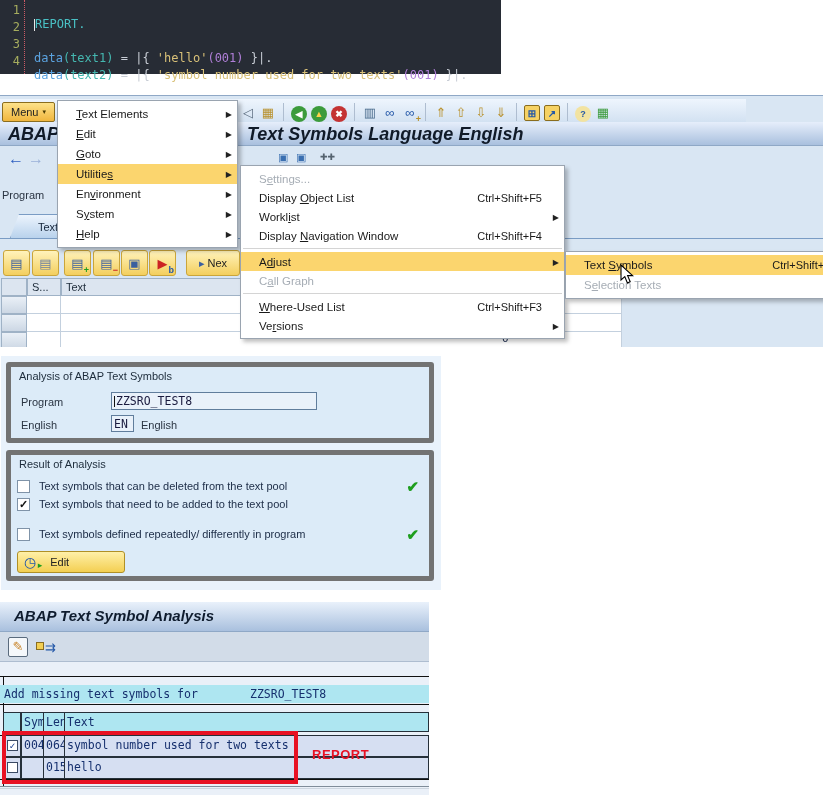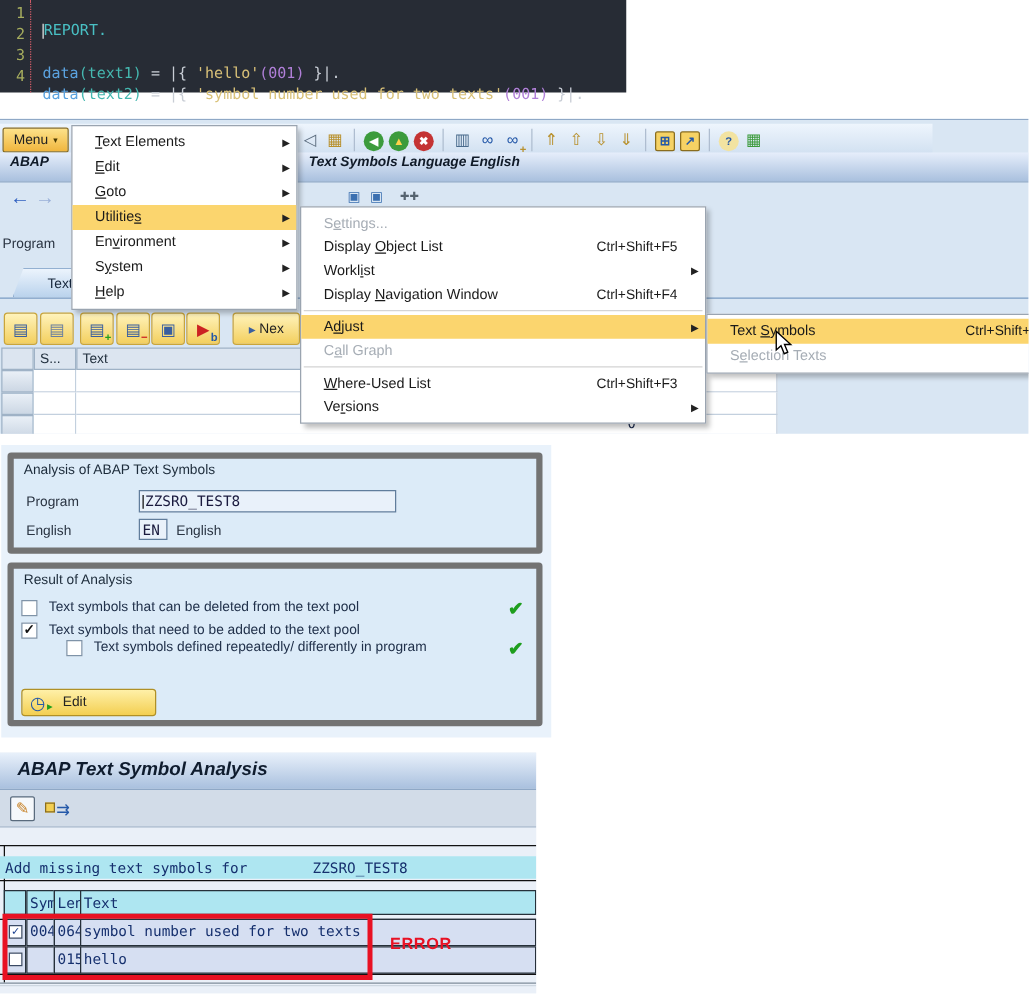--- a/index.html
+++ b/index.html
@@ -22,21 +22,21 @@
   background:linear-gradient(#fde28a,#f0b63e);font-size:11px;color:#222;display:flex;align-items:center;justify-content:center;gap:4px;cursor:default}
 .menu-btn-arr{font-size:7px;color:#4a3a00}
 .tb-icons{position:absolute;left:240px;top:3px;height:20px;display:flex;align-items:center;gap:4px}
 .tbi{display:inline-block;width:16px;height:16px;line-height:16px;text-align:center;font-size:13px}
 .tbi.circle{border-radius:50%;font-size:9px;font-weight:bold}
 .tbi.box{border:1px solid #8a6d1f;font-size:10px;font-weight:bold;border-radius:2px}
 .tbi-wrap{position:relative}
 .tbi-corner{position:absolute;right:-3px;bottom:-3px;font-size:9px;font-weight:bold}
 .tb-sep{width:1px;height:18px;background:#aebdd0;margin:0 3px}
 .w1-title{left:0;top:27px;width:823px;height:24px;background:linear-gradient(#e6eefb,#a9c0de);border-bottom:1px solid #8fa8c6;
-  font-size:11px;font-weight:bold;font-style:italic;color:#101a28}
+  font-size:18px;font-weight:bold;font-style:italic;color:#101a28}
 .w1-title .t-left{position:absolute;left:8px;top:2px}
 .w1-title .t-right{position:absolute;left:247px;top:2px}
 .nav-arrow{font-size:16px;font-weight:bold}
 .program-label{left:2px;top:94px;font-size:11px;color:#2a3442}
 .tab{left:10px;top:119px;width:76px;height:24px;background:linear-gradient(#ecf4fd,#b9d2ec);
   border:1px solid #7a9cc4;border-bottom:none;border-radius:4px 4px 0 0;clip-path:polygon(9px 0,100% 0,100% 100%,0 100%);
   font-size:11px;color:#15253a;display:flex;align-items:center;justify-content:center}
 .tabline{left:0;top:143px;width:823px;height:1px;background:#7a9cc4}
 .ybtn{position:absolute;height:26px;border:1px solid #caa53a;border-radius:3px;background:linear-gradient(#fff3bb,#f3cf5e);
   display:flex;align-items:center;justify-content:center;font-size:13px;cursor:default}
@@ -308,21 +308,21 @@
       <div id="result-checkboxes">
           <div class="cbrow" style="top: 24px;">
             <span class="cbx"></span>
             <span class="cbl">Text symbols that can be deleted from the text pool</span>
             <span class="rescheck">✔</span>
           </div>
           <div class="cbrow" style="top: 42px;">
             <span class="cbx">✓</span>
             <span class="cbl">Text symbols that need to be added to the text pool</span>
           </div>
-          <div class="cbrow" style="top: 56px; margin-left: 36px;">
+          <div class="cbrow" style="top: 72px;">
             <span class="cbx"></span>
             <span class="cbl">Text symbols defined repeatedly/ differently in program</span>
             <span class="rescheck">✔</span>
           </div>
         </div>
       <button class="edit-btn">
         <span class="clock-icon">◷</span>
         <span>Edit</span>
       </button>
     </div>
@@ -361,18 +361,18 @@
           <span class="lcell" style="left: 0px; width: 18px;">
             <span class="lcb"></span>
           </span>
           <span class="lcell" style="left: 18px; width: 23px;"></span>
           <span class="lcell" style="left: 40px; width: 22px;">015</span>
           <span class="lcell" style="left: 61px; width: 365px;">hello</span>
         </div>
       </div>
     <div class="hline" style="top:177px"></div>
     <div class="redbox"></div>
-    <div class="error-label">ERROR</div>
+    <div class="error-label">REPORT</div>
     <div class="grayline1"></div>
     <div class="grayline2"></div>
   </div>
 
 </div>
 
 </body></html>

